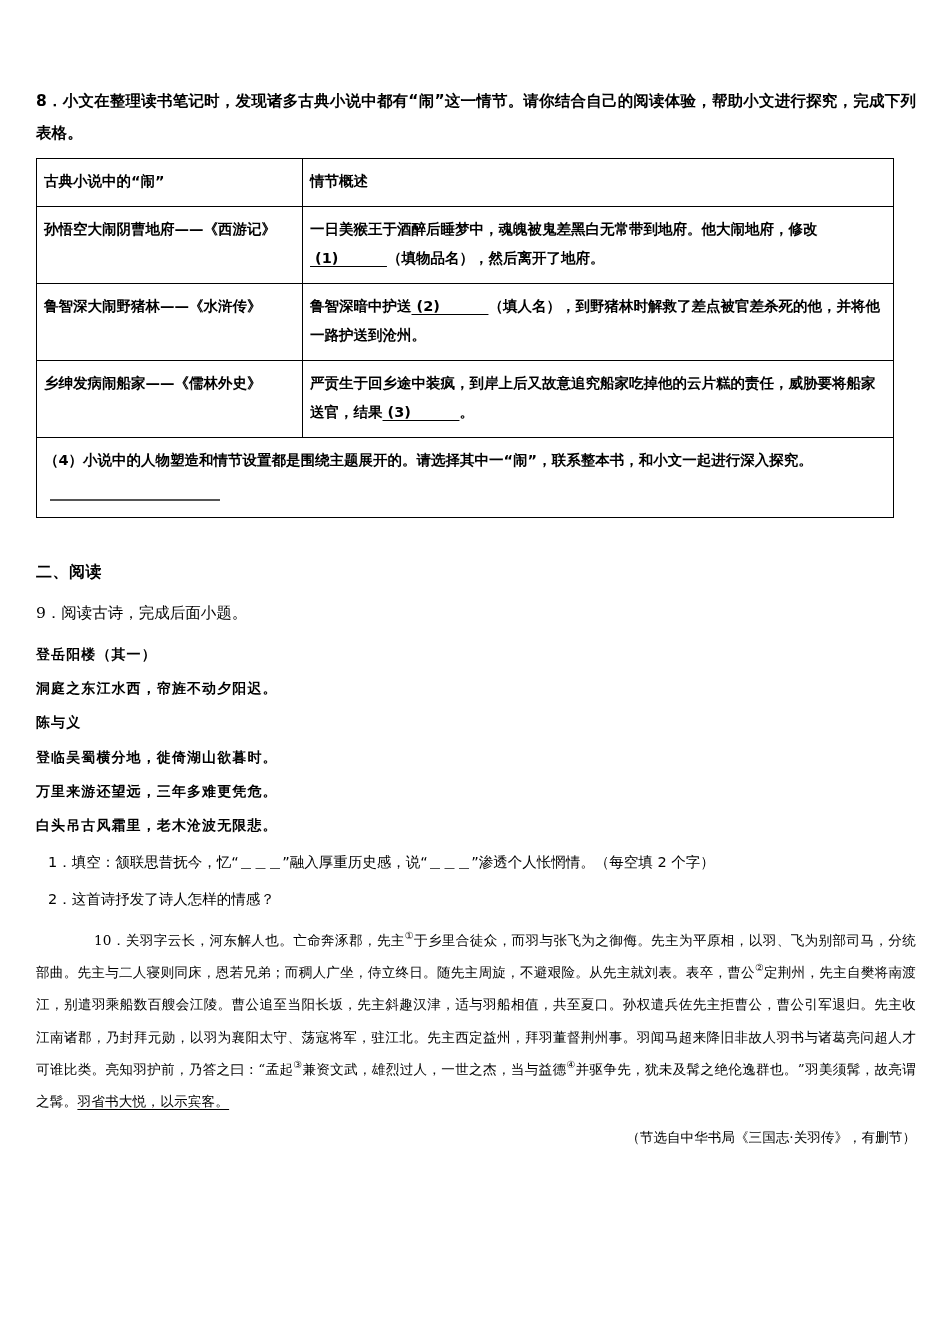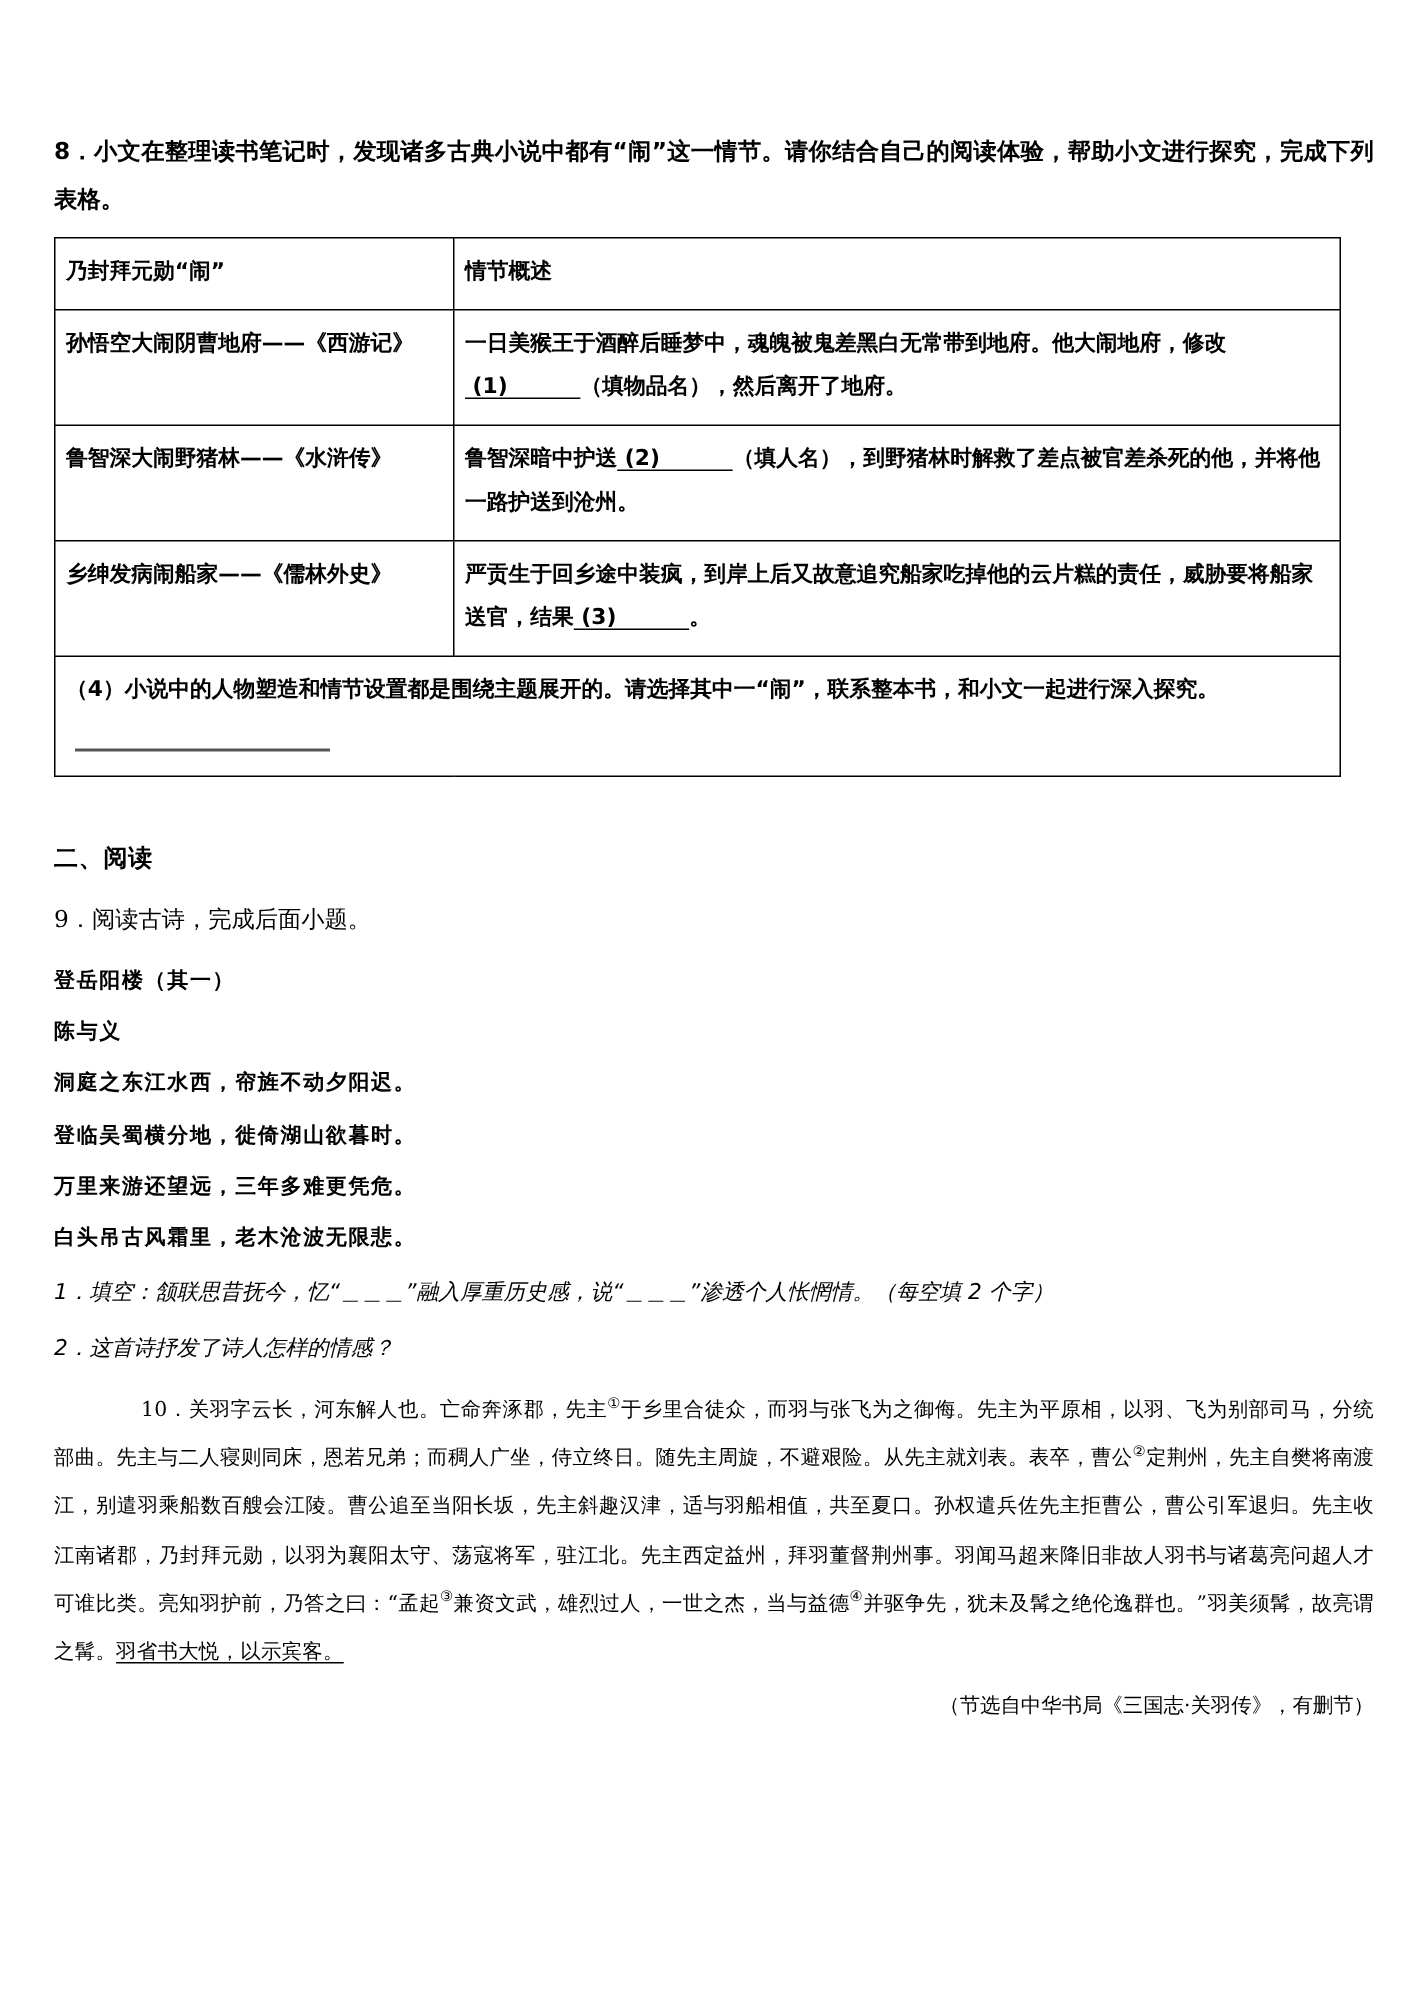--- a/index.html
+++ b/index.html
@@ -97,22 +97,21 @@
     letter-spacing: 1.1px;
     font-weight: bold;
   }
   .poem div { white-space: pre; }
 
   
   .subq {
     font-family: "DejaVu Sans", "Liberation Sans", sans-serif;
     font-size: 14.5px;
     line-height: 2.25;
-    margin: 4px 0 0 0;
-    font-style: italic;
+    margin: 4px 0 0 12px;
   }
 
   
   .passage {
     font-family: "DejaVu Serif", "Liberation Serif", serif;
     font-size: 13.6px;
     line-height: 2.38;
     text-align: justify;
     text-justify: inter-character;
     margin: 8px 0 0 0;
@@ -141,21 +140,21 @@
 <body>
 
 <div class="page">
   <div class="content">
 
     <p class="q8-stem">8．小文在整理读书笔记时，发现诸多古典小说中都有“闹”这一情节。请你结合自己的阅读体验，帮助小文进行探究，完成下列表格。</p>
 
     <table class="plot-table">
       <tbody>
         <tr>
-          <td class="col-left">乃封拜元勋“闹”</td>
+          <td class="col-left">古典小说中的“闹”</td>
           <td class="col-right">情节概述</td>
         </tr>
 
         <tr>
           <td class="col-left">孙悟空大闹阴曹地府——《西游记》</td>
           <td class="col-right"><span>一日美猴王于酒醉后睡梦中，魂魄被鬼差黑白无常带到地府。他大闹地府，修改</span><span class="blank-line"> (1)　　　 </span><span>（填物品名），然后离开了地府。</span></td>
         </tr>
 
         <tr>
           <td class="col-left">鲁智深大闹野猪林——《水浒传》</td>
@@ -175,22 +174,22 @@
         </tr>
       </tbody>
     </table>
 
     <div class="sec-heading">二、阅读</div>
 
     <div class="q9-line">9．阅读古诗，完成后面小题。</div>
 
     <div class="poem">
       <div>登岳阳楼（其一）</div>
+      <div>洞庭之东江水西，帘旌不动夕阳迟。</div>
       <div>陈与义</div>
-      <div>洞庭之东江水西，帘旌不动夕阳迟。</div>
       <div>登临吴蜀横分地，徙倚湖山欲暮时。</div>
       <div>万里来游还望远，三年多难更凭危。</div>
       <div>白头吊古风霜里，老木沧波无限悲。</div>
     </div>
 
     <div class="subq">1．填空：颔联思昔抚今，忆“＿＿＿”融入厚重历史感，说“＿＿＿”渗透个人怅惘情。（每空填 2 个字）</div>
     <div class="subq">2．这首诗抒发了诗人怎样的情感？</div>
 
     <div class="passage"><span class="indent"></span><span class="qnum">10．</span><span>关羽字云长，河东解人也。亡命奔涿郡，先主</span><sup class="marker">①</sup><span>于乡里合徒众，而羽与张飞为之御侮。先主为平原相，以羽、飞为别部司马，分统部曲。先主与二人寝则同床，恩若兄弟；而稠人广坐，侍立终日。随先主周旋，不避艰险。从先主就刘表。表卒，曹公</span><sup class="marker">②</sup><span>定荆州，先主自樊将南渡江，别遣羽乘船数百艘会江陵。曹公追至当阳长坂，先主斜趣汉津，适与羽船相值，共至夏口。孙权遣兵佐先主拒曹公，曹公引军退归。先主收江南诸郡，乃封拜元勋，以羽为襄阳太守、荡寇将军，驻江北。先主西定益州，拜羽董督荆州事。羽闻马超来降旧非故人羽书与诸葛亮问超人才可谁比类。亮知羽护前，乃答之曰：“孟起</span><sup class="marker">③</sup><span>兼资文武，雄烈过人，一世之杰，当与益德</span><sup class="marker">④</sup><span>并驱争先，犹未及髯之绝伦逸群也。”羽美须髯，故亮谓之髯。</span><span class="u-line">羽省书大悦，以示宾客。</span></div>
 

